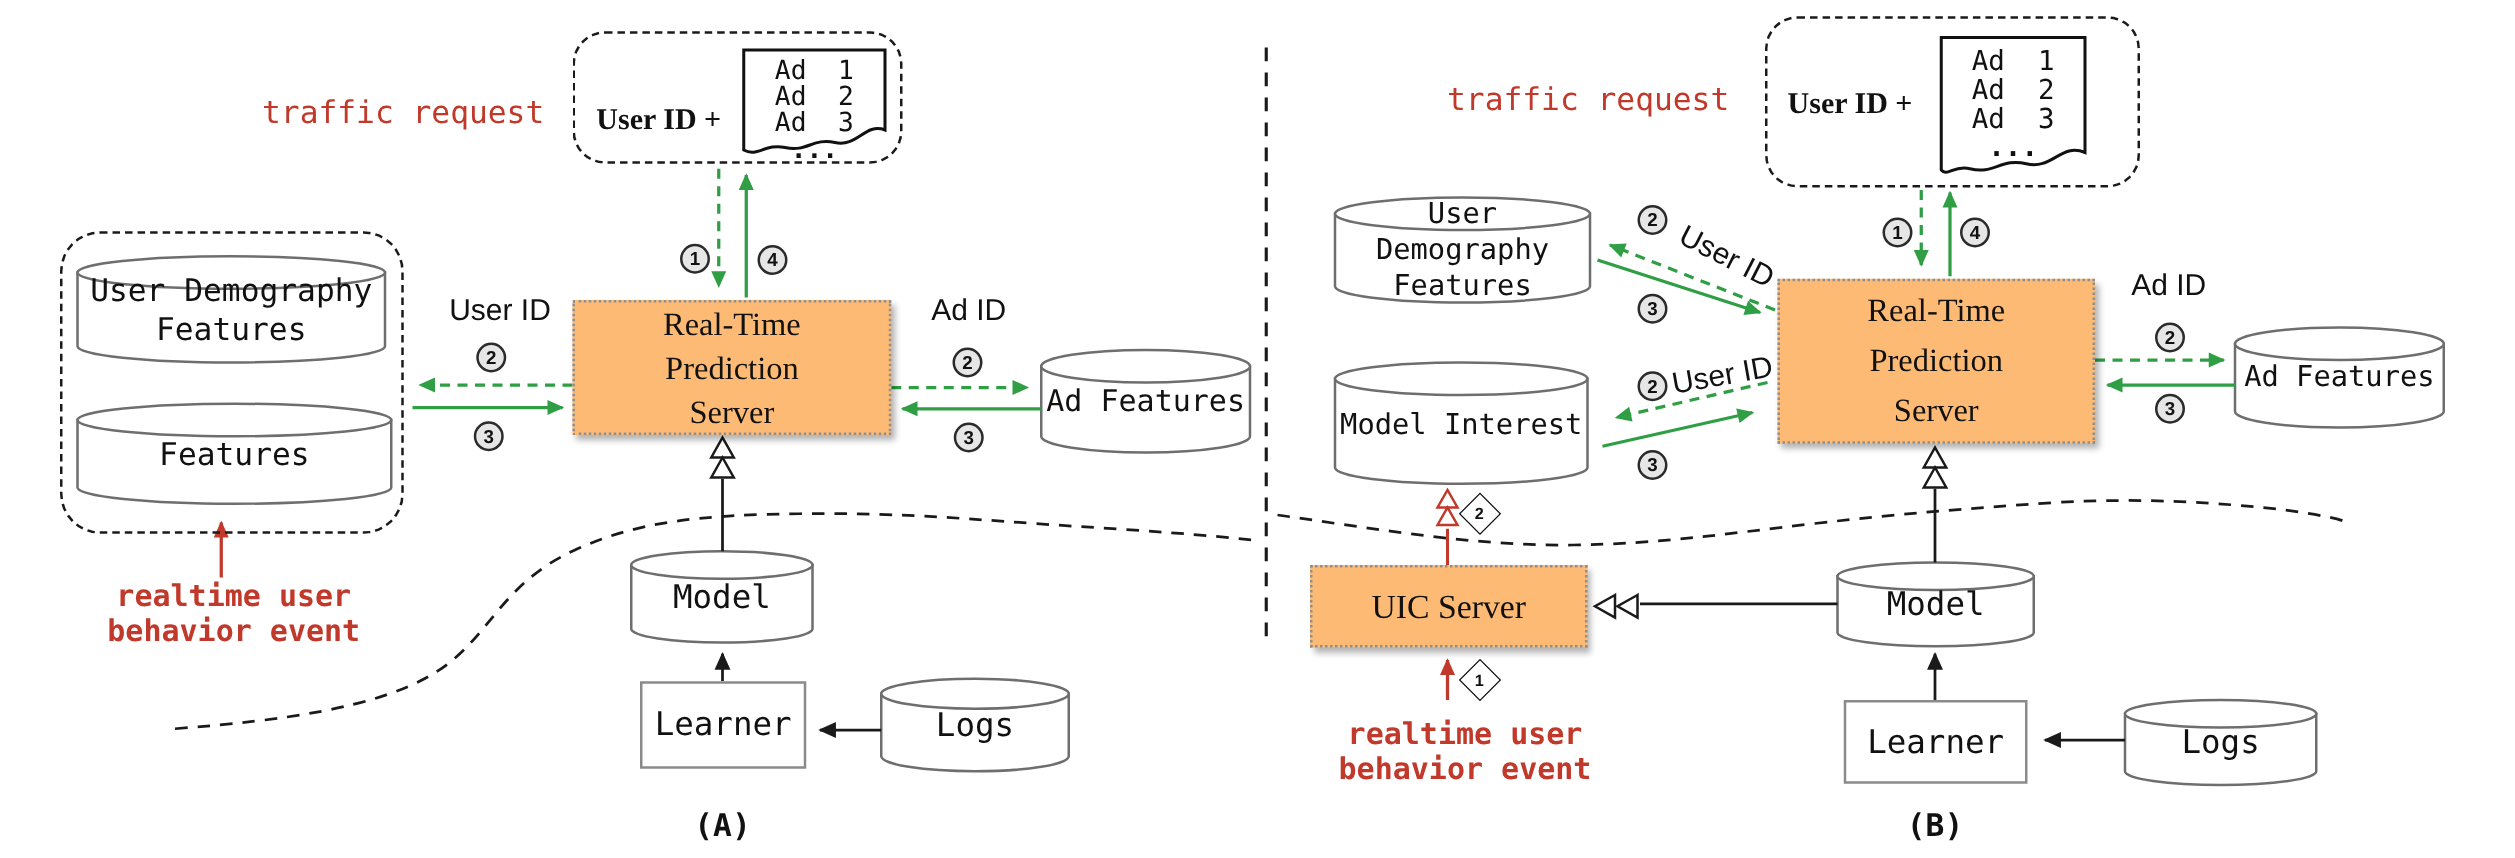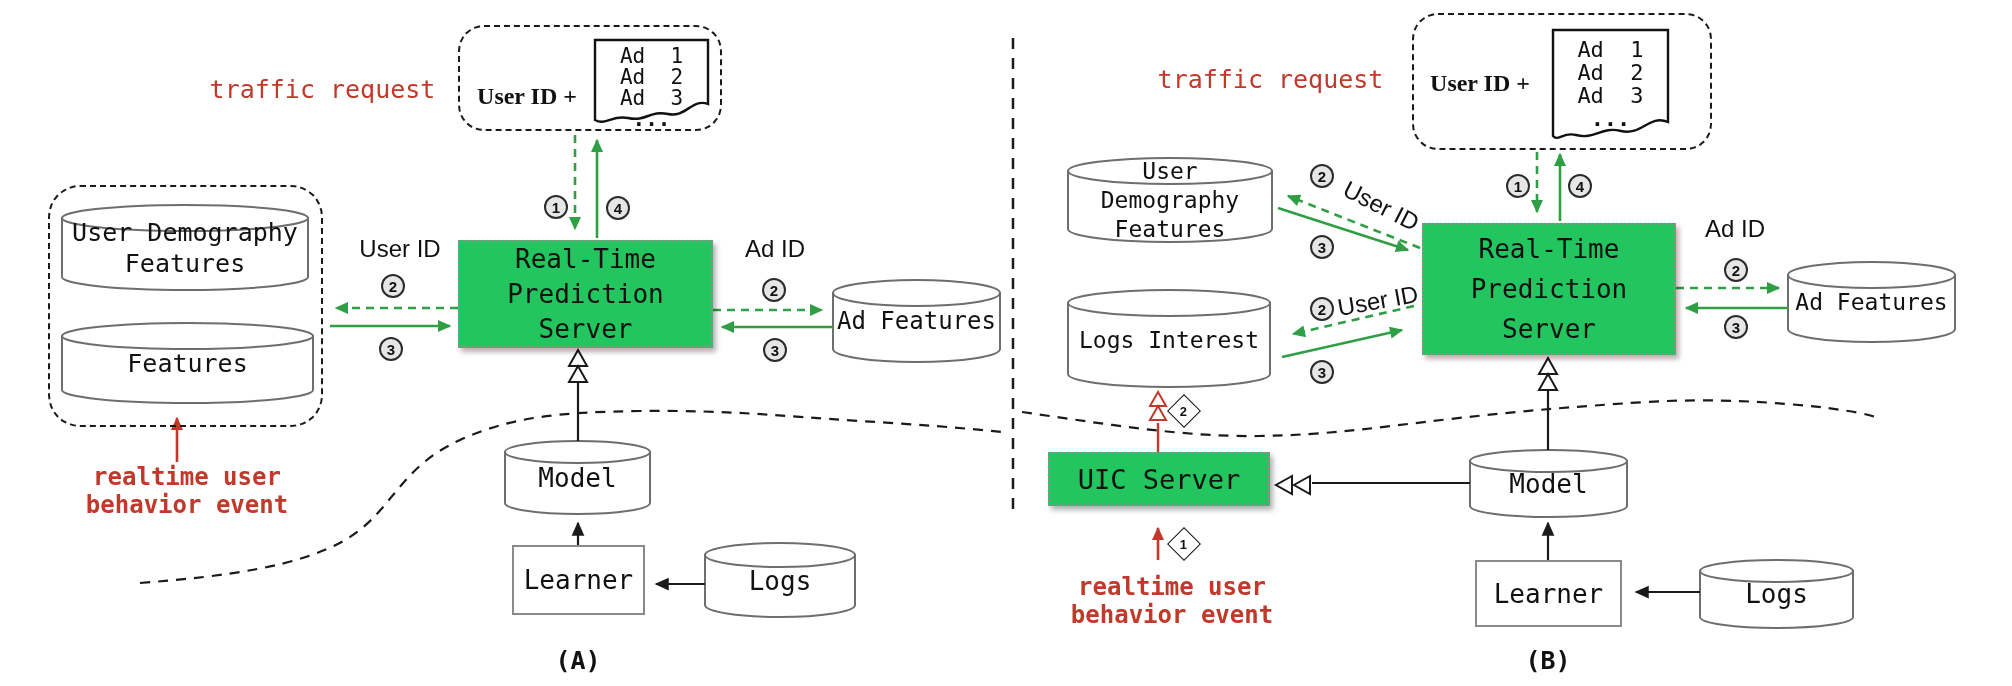--- a/index.html
+++ b/index.html
@@ -6,21 +6,21 @@
   #stage{position:relative;width:2012px;height:686px;background:#fff;overflow:hidden;
          font-family:"DejaVu Sans Mono", monospace;color:#111;}
   .layer{position:absolute;left:0;top:0;}
   .abs{position:absolute;box-sizing:border-box;}
   .center{display:flex;align-items:center;justify-content:center;text-align:center;}
   .col{flex-direction:column;}
   .sans{font-family:Liberation Serif, serif;}
   .pre{white-space:pre;}
   .red{color:#c0392b;}
   .dashed-box{border:2.5px dashed #1a1a1a;border-radius:26px;background:transparent;}
-  .gray-box{background:#22c55e;border:2px dotted #8f8f8f;box-shadow:3px 4px 5px rgba(0,0,0,0.30);}
+  .gray-box{background:#fdba74;border:2px dotted #8f8f8f;box-shadow:3px 4px 5px rgba(0,0,0,0.30);font-family:Liberation Serif, serif;}
   .white-box{background:#fff;border:2px solid #8a8a8a;}
   .srv-line{display:block;line-height:35px;font-size:26px;}
   .srv-line-b{display:block;line-height:40px;font-size:26px;}
   .cyl-line{display:block;line-height:31px;font-size:25px;}
   .cyl-line-sm{display:block;line-height:29px;font-size:23px;}
   .circle{position:absolute;width:24px;height:24px;border-radius:50%;background:#e6e6e6;
           border:2px solid #2b2b2b;display:flex;align-items:center;justify-content:center;
           font-family:"Liberation Sans", sans-serif;font-weight:bold;font-size:15px;color:#111;box-sizing:border-box;}
   .diamond{position:absolute;width:24px;height:24px;background:#fff;border:1.8px solid #111;
            transform:rotate(45deg);display:flex;align-items:center;justify-content:center;box-sizing:border-box;}
@@ -134,21 +134,21 @@
   <div class="abs gray-box center col" style="left:458px;top:240px;width:255px;height:108px;">
     <span class="srv-line">Real-Time</span>
     <span class="srv-line">Prediction</span>
     <span class="srv-line">Server</span>
   </div>
   <div class="abs gray-box center col" style="left:1422px;top:223px;width:254px;height:132px;">
     <span class="srv-line-b">Real-Time</span>
     <span class="srv-line-b">Prediction</span>
     <span class="srv-line-b">Server</span>
   </div>
-  <div class="abs gray-box center" style="left:1048px;top:452px;width:222px;height:54px;font-size:27px;">
+  <div class="abs gray-box center" style="left:1048px;top:452px;width:222px;height:66px;font-size:27px;">
     <span>UIC Server</span>
   </div>
 
   <div class="abs white-box center" style="left:512px;top:545px;width:133px;height:70px;font-size:26px;">
     <span>Learner</span>
   </div>
   <div class="abs white-box center" style="left:1475px;top:560px;width:147px;height:67px;font-size:26px;">
     <span>Learner</span>
   </div>
 
@@ -207,21 +207,21 @@
     <span class="pre" style="display:block;">Ad  2</span>
     <span class="pre" style="display:block;">Ad  3</span>
     <span class="pre" style="display:block;font-weight:bold;">...</span>
   </div>
 
   <div class="abs center col" style="left:1068px;top:166px;width:204px;height:68px;">
     <span class="cyl-line-sm">User Demography</span>
     <span class="cyl-line-sm">Features</span>
   </div>
   <div class="abs center col" style="left:1068px;top:300px;width:202px;height:80px;">
-    <span class="cyl-line-sm">Logs Interest</span>
+    <span class="cyl-line-sm">Model Interest</span>
   </div>
   <div class="abs center" style="left:1788px;top:266px;width:167px;height:72px;font-size:23px;">Ad Features</div>
   <div class="abs center" style="left:1470px;top:456px;width:157px;height:56px;font-size:26px;">Model</div>
   <div class="abs center" style="left:1700px;top:566px;width:153px;height:56px;font-size:26px;">Logs</div>
 
   <div class="abs center lbl-sans" style="left:1331px;top:193px;width:100px;height:26px;transform:rotate(27deg);">User ID</div>
   <div class="abs center lbl-sans" style="left:1328px;top:288px;width:100px;height:26px;transform:rotate(-10deg);">User ID</div>
   <div class="abs center lbl-sans" style="left:1690px;top:216px;width:90px;height:26px;">Ad ID</div>
 
   <div class="abs center col red" style="left:1045px;top:572px;width:230px;height:58px;">

